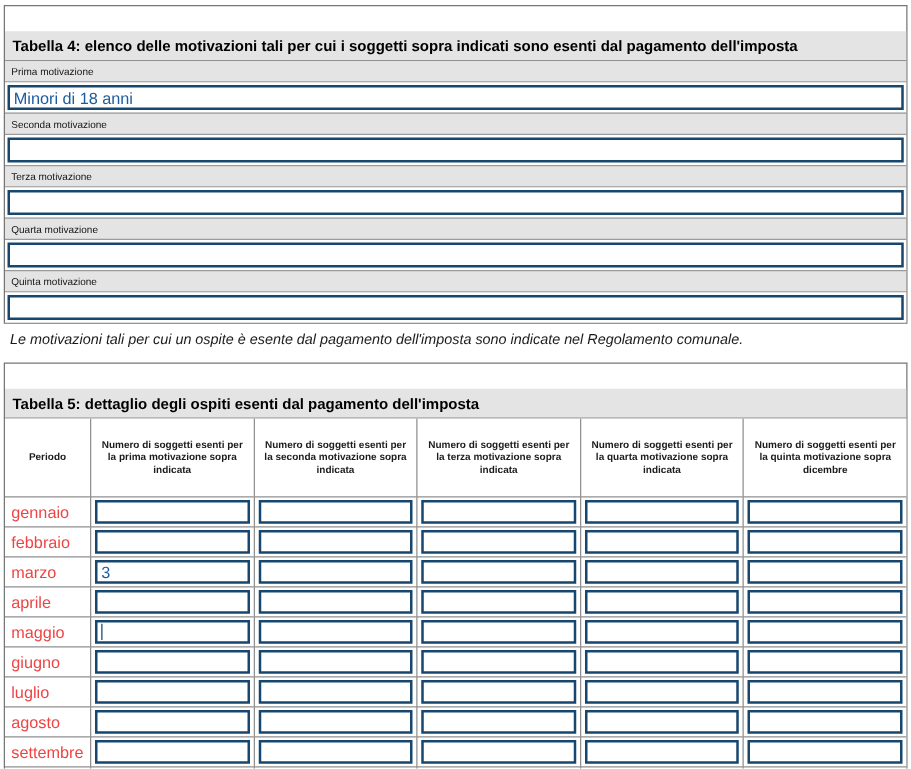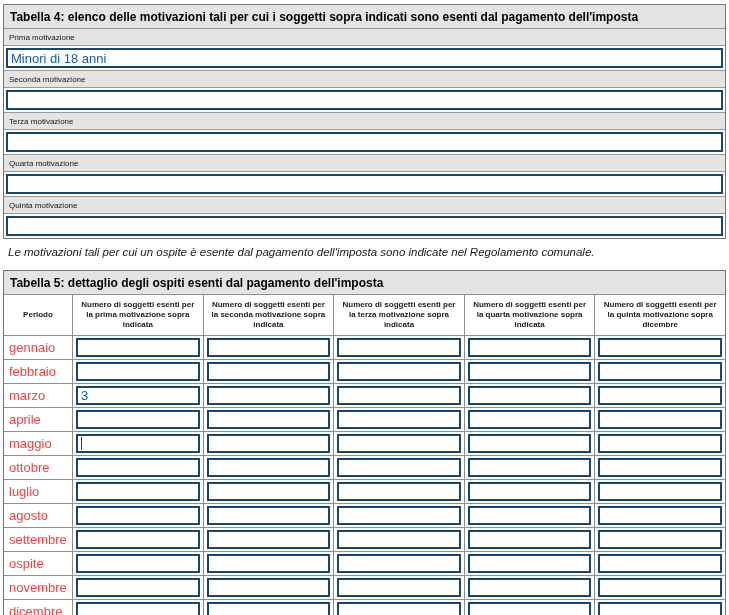--- a/index.html
+++ b/index.html
@@ -9,21 +9,21 @@
     padding: 4px 3px; background: #ffffff; overflow: hidden;
   }
 
   
   .tbl { border: 1px solid #767676; background: #ffffff; }
   .tbl-title {
     background: #e4e4e4; color: #000000;
     font-size: 12px; font-weight: bold;
     padding: 5px 6px 4px 6px;
     border-bottom: 1px solid #909090;
-    white-space: nowrap; overflow: hidden;
+    white-space: nowrap; overflow: hidden; margin-top: 20px;
   }
 
   
   .t4-label {
     background: #e4e4e4; color: #141414;
     font-size: 8px; font-weight: normal;
     padding: 4px 5px 3px 5px;
     border-bottom: 1px solid #9a9a9a;
   }
   .t4-field + .t4-field .t4-label { border-top: 1px solid #9a9a9a; }
@@ -59,21 +59,21 @@
   .t5-grid {
     display: grid;
     grid-template-columns: 68px repeat(5, 1fr);
     background: #ffffff;
   }
   .t5-h {
     background: #ffffff; color: #1c1c1c;
     font-size: 8px; font-weight: bold; line-height: 10px;
     text-align: center;
     display: flex; align-items: center; justify-content: center;
-    min-height: 30px; padding: 5px 7px;
+    min-height: 30px; padding: 16px 7px;
     box-sizing: border-box;
   }
   .t5-h + .t5-h { border-left: 1px solid #909090; }
   .t5-month {
     border-top: 1px solid #909090;
     font-size: 13px; color: #ef4444;
     display: flex; align-items: center;
     padding: 2px 4px 2px 5px;
     box-sizing: border-box;
   }
@@ -221,21 +221,21 @@
   <div class="t5-cell">
     <input type="text" class="box" value="" style="">
   </div>
   <div class="t5-cell">
     <input type="text" class="box" value="" style="">
   </div>
   <div class="t5-cell">
     <input type="text" class="box" value="" style="">
   </div>
 
-  <div class="t5-month">ottobre</div>
+  <div class="t5-month">giugno</div>
   <div class="t5-cell">
     <input type="text" class="box" value="" style="">
   </div>
   <div class="t5-cell">
     <input type="text" class="box" value="" style="">
   </div>
   <div class="t5-cell">
     <input type="text" class="box" value="" style="">
   </div>
   <div class="t5-cell">

